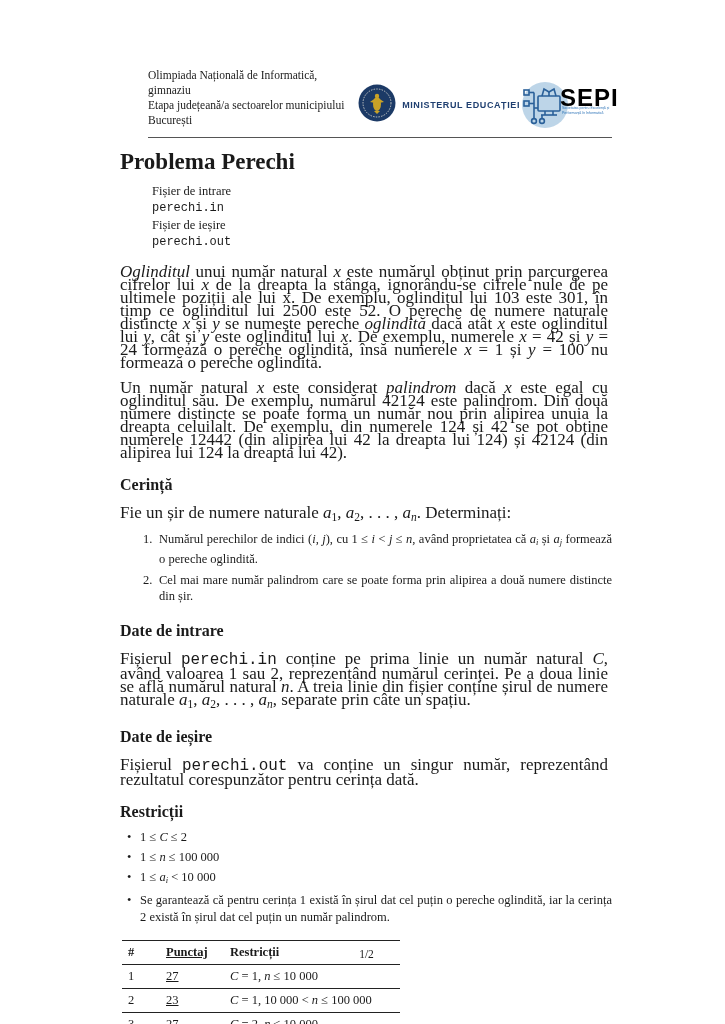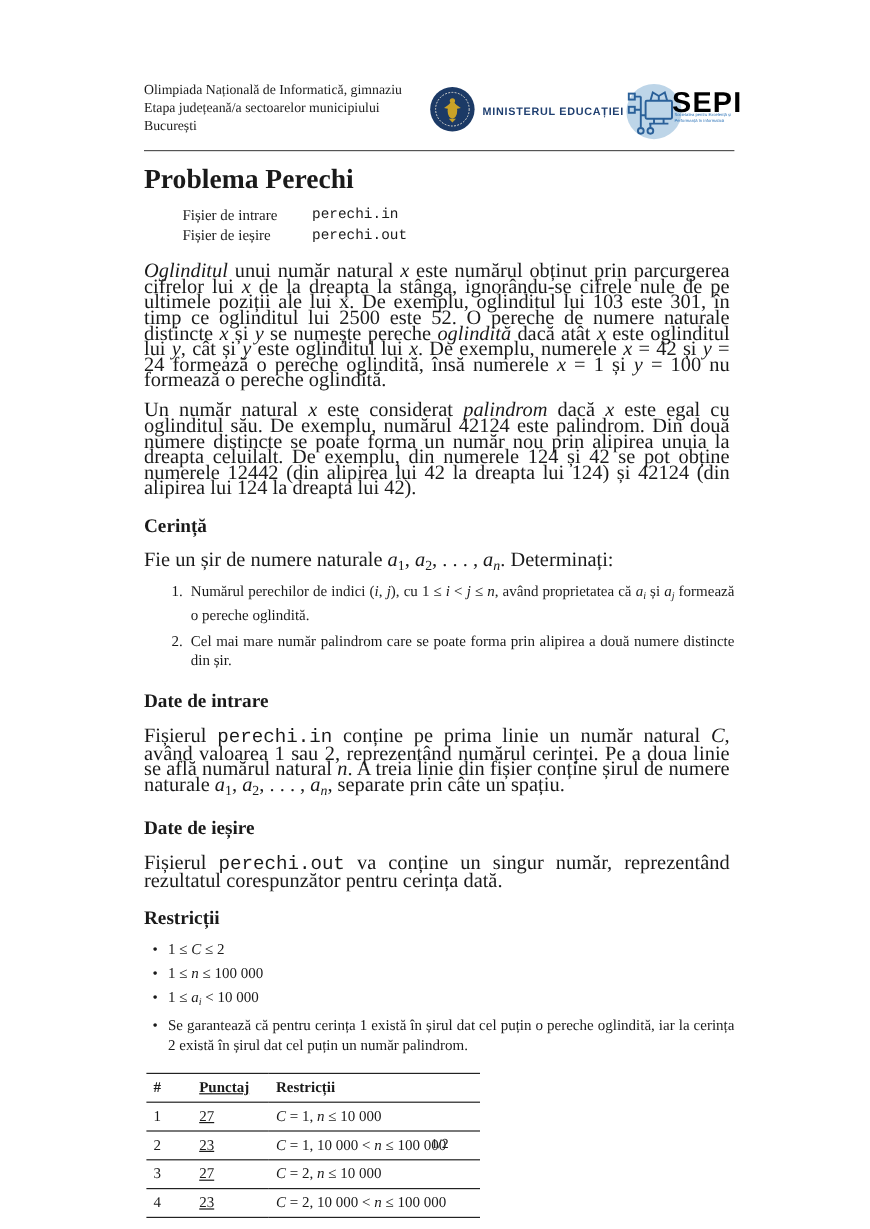--- a/index.html
+++ b/index.html
@@ -1,40 +1,40 @@
 <!DOCTYPE html>
 <html><head>
 <meta charset="utf-8">
 <style>
   html,body{margin:0;padding:0;background:#ffffff;}
   .page{position:relative;width:725px;height:1024px;background:#ffffff;overflow:hidden;
         font-family:"Liberation Serif",serif;color:#1a1a1a;}
   .content{position:absolute;left:120px;top:68px;width:492px;}
 
   
-  .hdr{display:flex;justify-content:space-between;align-items:flex-start;
-       border-bottom:1px solid #555;padding-bottom:9px;}
+  .hdr{display:flex;justify-content:space-between;align-items:flex-end;
+       border-bottom:1px solid #555;padding-bottom:9px;margin-left:28px;}
   .hdr-lines{font-size:11.5px;line-height:15px;}
   .hdr-logos{display:flex;align-items:center;margin-top:2px;}
   .ministry{display:flex;align-items:center;gap:6px;}
   .ministry-label{font-family:"Liberation Sans",sans-serif;font-size:9px;font-weight:bold;
                   letter-spacing:0.6px;color:#1f3f70;white-space:nowrap;}
   .sepi{position:relative;width:92px;height:46px;}
   .sepi-circle{position:absolute;left:2px;top:0;width:46px;height:46px;border-radius:50%;
                background:#bdd5e8;}
   .sepi-iconwrap{position:absolute;left:0px;top:2px;}
   .sepi-word{position:absolute;left:40px;top:2px;font-family:"Liberation Sans",sans-serif;
              font-size:24px;font-weight:bold;color:#000000;letter-spacing:1px;}
   .sepi-sub{position:absolute;left:42px;top:24px;width:48px;font-family:"Liberation Sans",sans-serif;
             font-size:3.5px;line-height:4.5px;color:#2e74b8;}
 
   
   h1{font-size:23px;margin:11px 0 8px 0;font-weight:bold;}
   .filebox{margin-left:32px;font-size:12.5px;line-height:17px;}
-  .filerow{display:flex;}
+  .filerow{display:flex;flex-direction:column;}
   .filelabel{width:108px;}
   .fileval{font-family:"Liberation Mono",monospace;font-size:12px;}
 
   
   p.body{font-size:17px;line-height:13px;text-align:justify;margin:12px 4px 0 0;}
   p.first{margin-top:14px;}
   .seg-i{font-style:italic;}
   .seg-m{font-family:"Liberation Mono",monospace;font-size:0.94em;}
   .seg-sub{font-size:0.68em;vertical-align:-0.28em;}
   .seg-isub{font-size:0.68em;vertical-align:-0.28em;font-style:italic;}

